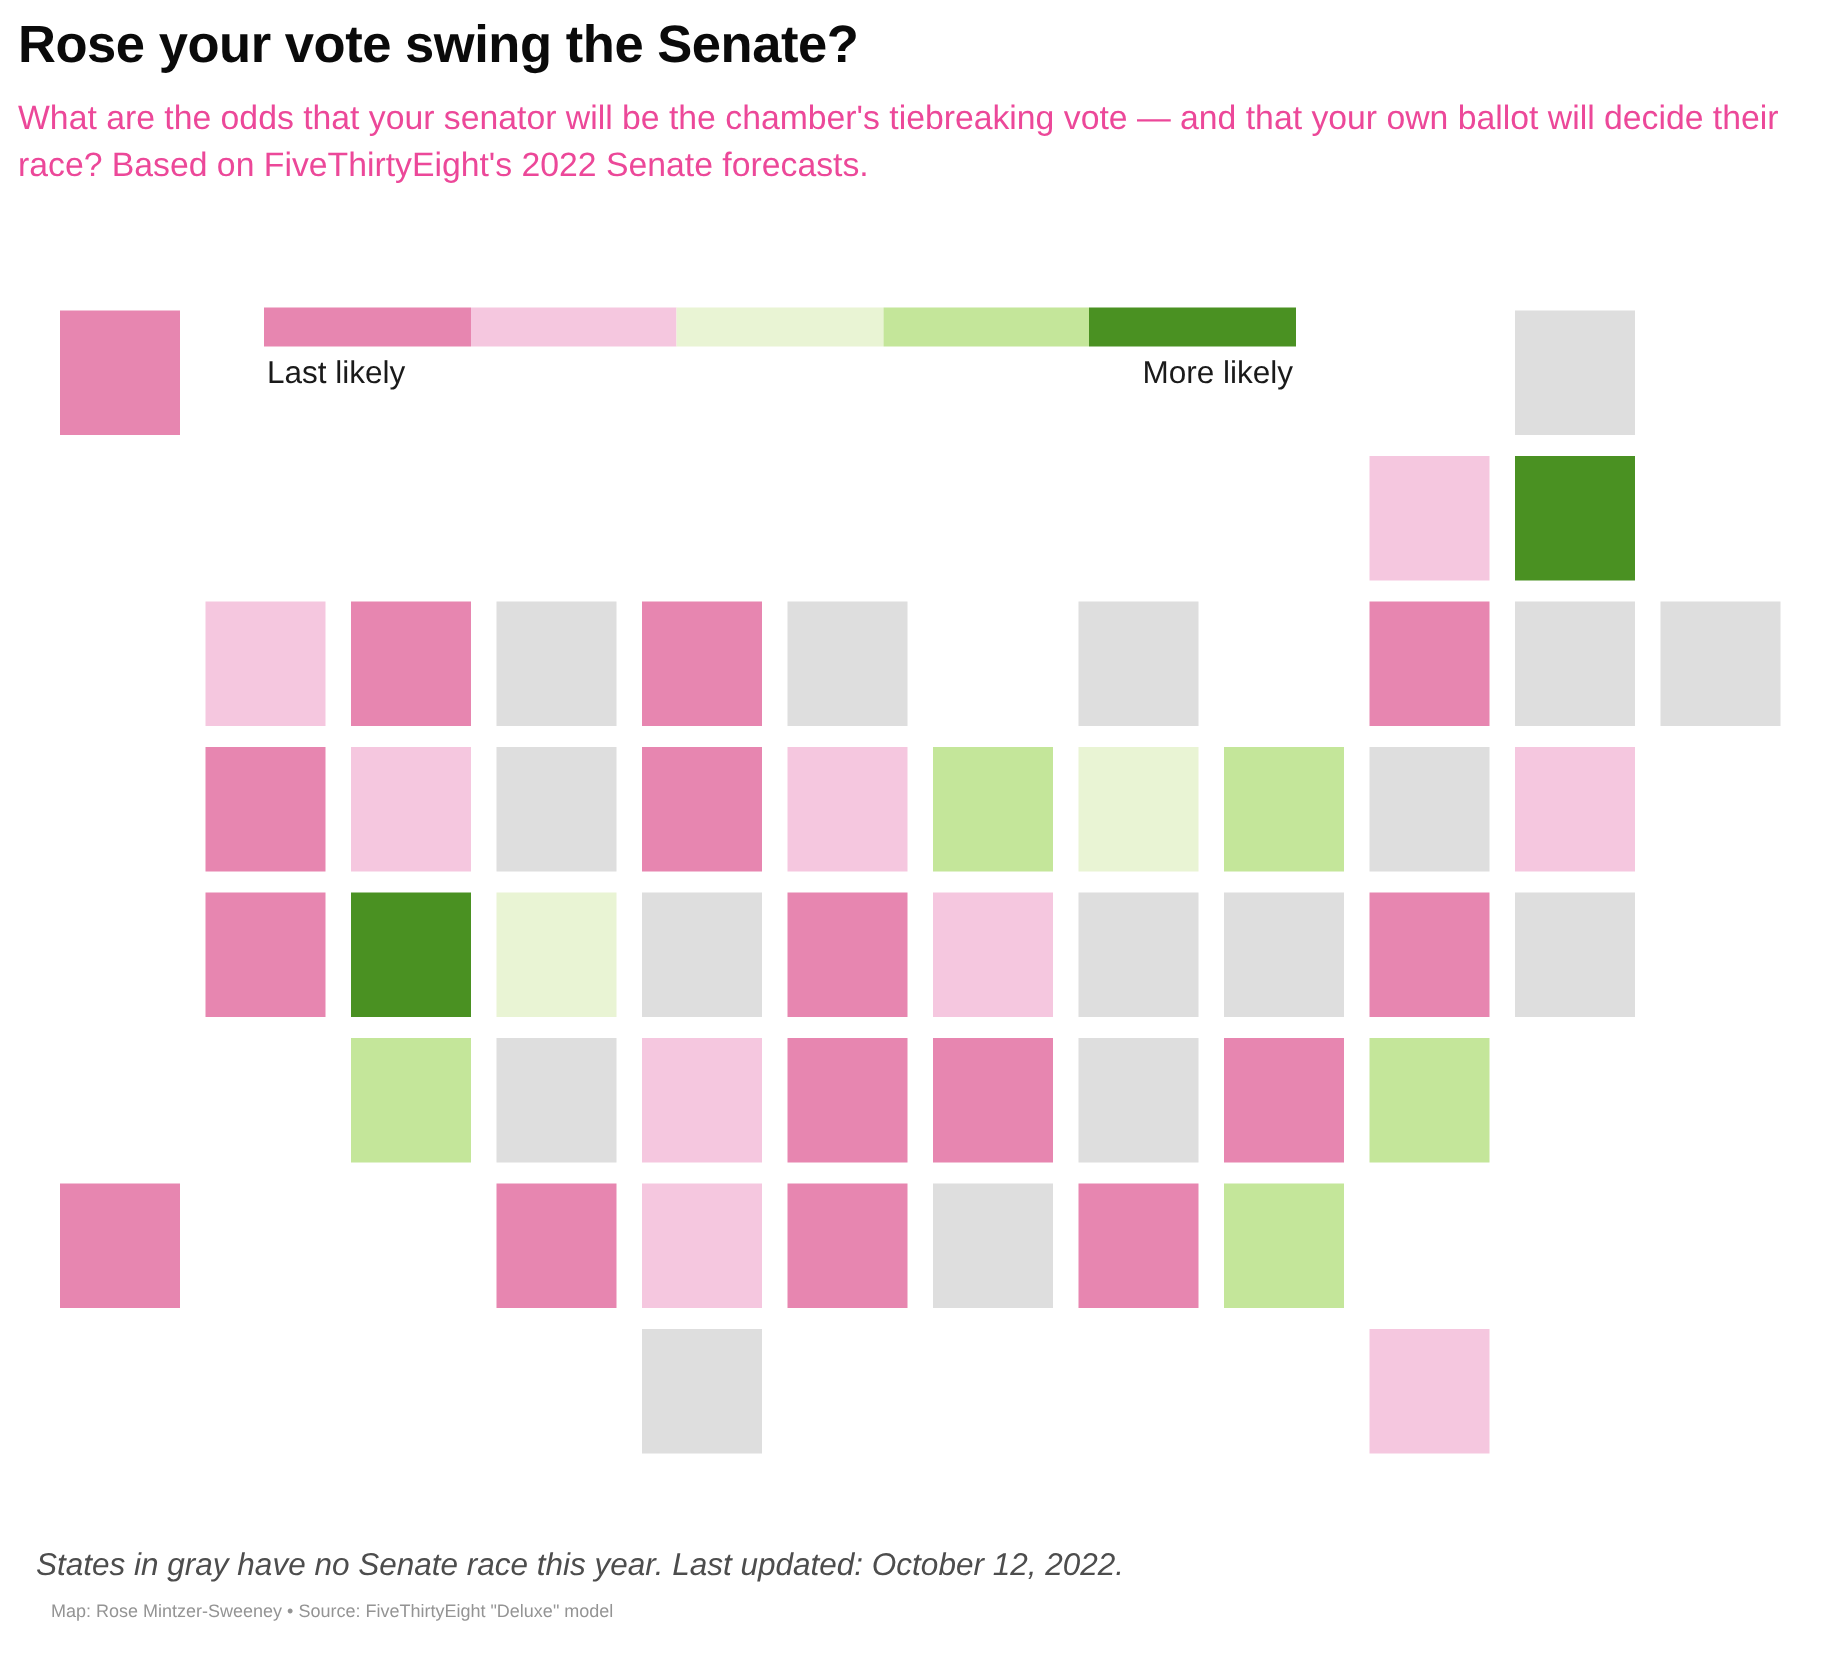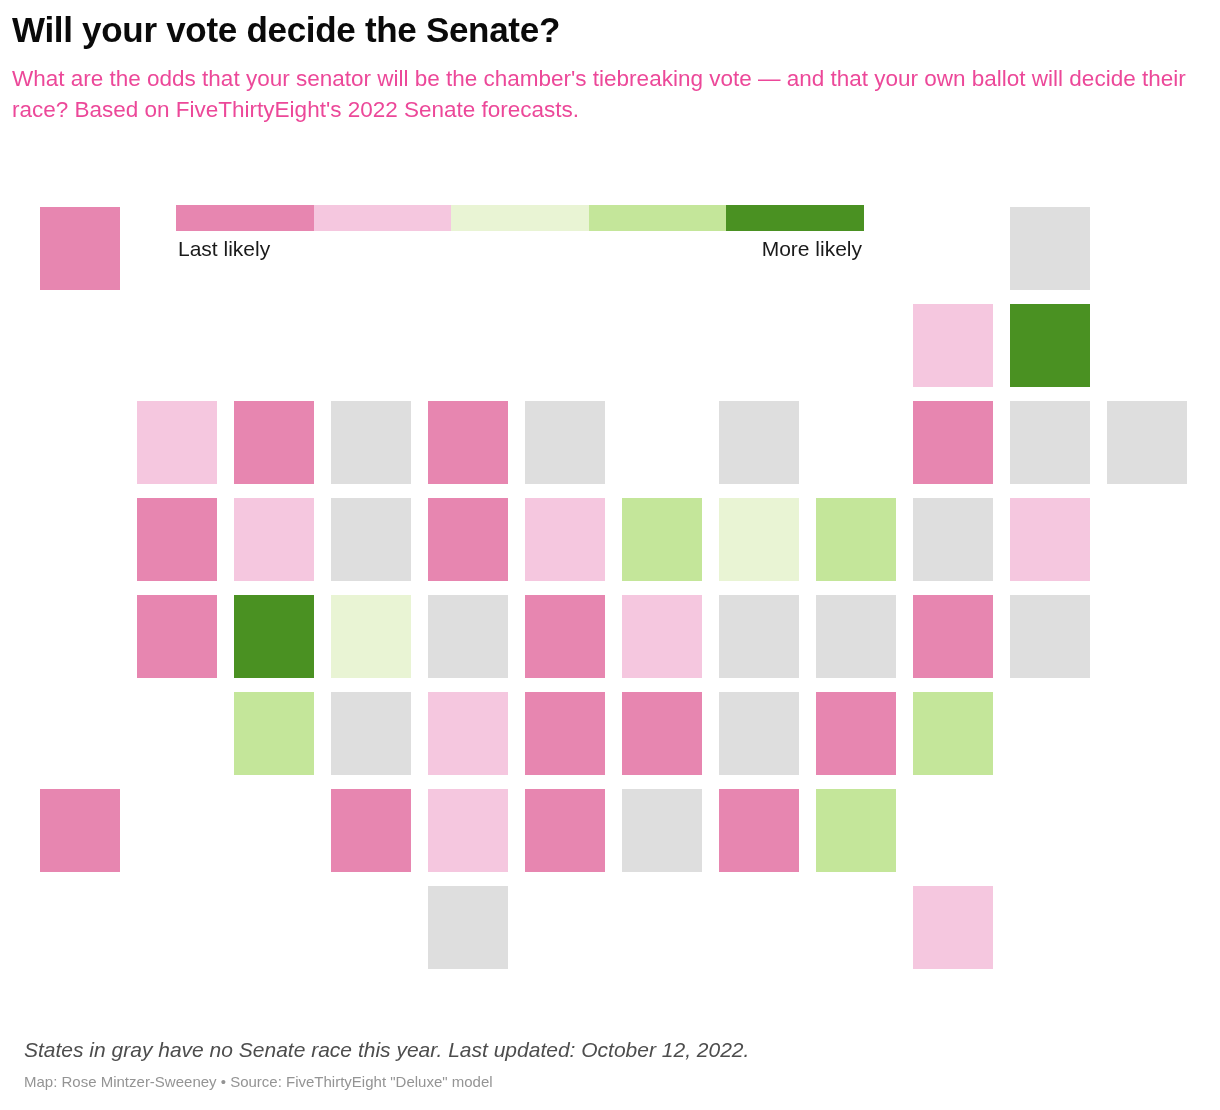--- a/index.html
+++ b/index.html
@@ -101,33 +101,33 @@
     width: 1196px;
   }
   .footnote {
     font-size: 21px;
     font-style: italic;
     color: #4d4d4d;
     margin: 0 0 10px 0;
     line-height: 1.25;
   }
   .credit {
-    font-size: 15px;
+    font-size: 12px;
     color: #949494;
-    margin: 0;
+    margin: 10px;
     line-height: 1.25;
   }
 </style>
 </head>
 <body>
 
 <div class="page">
 
   <div class="header">
-    <h1 class="headline">Will your vote decide the Senate?</h1>
+    <h1 class="headline">Rose your vote swing the Senate?</h1>
     <p class="subhead">What are the odds that your senator will be the chamber's tiebreaking vote — and that your own ballot will decide their race? Based on FiveThirtyEight's 2022 Senate forecasts.</p>
   </div>
 
   <div class="legend">
     <div class="legend-swatches" id="legend-swatches">
         <div class="sw" style="background: rgb(231, 134, 176);"></div>
         <div class="sw" style="background: rgb(245, 199, 223);"></div>
         <div class="sw" style="background: rgb(233, 244, 212);"></div>
         <div class="sw" style="background: rgb(196, 230, 154);"></div>
         <div class="sw" style="background: rgb(74, 145, 34);"></div>

